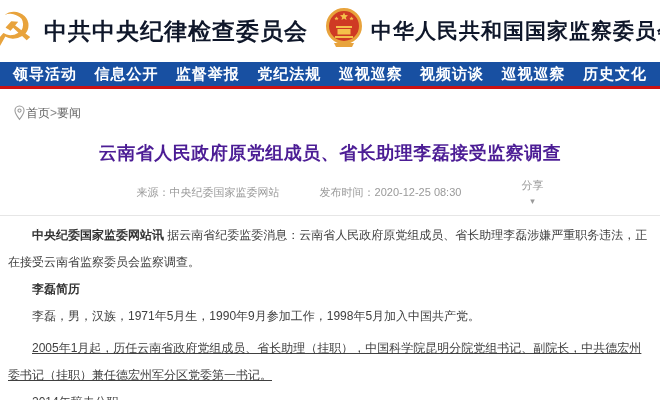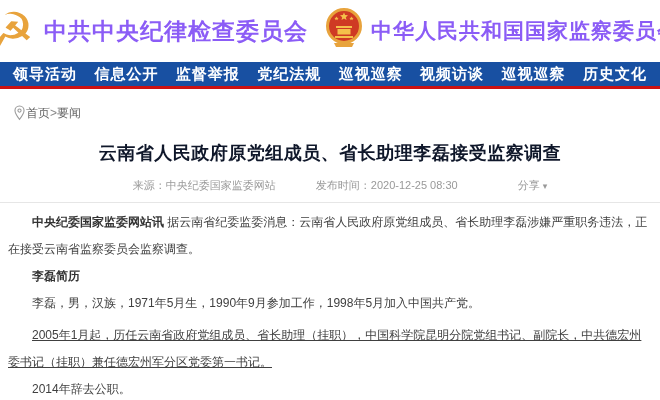--- a/index.html
+++ b/index.html
@@ -23,21 +23,21 @@
   .org { display: flex; align-items: center; }
   .org + .org { margin-left: 16px; }
   .party-emblem {
     font-size: 50px; line-height: 50px;
     color: #e8a33c;
     width: 52px; text-align: center;
     font-family: "DejaVu Sans", sans-serif;
   }
   .org-title {
     font-weight: bold;
-    color: #8b5cf6;
+    color: #0f172a;
     letter-spacing: 1px;
   }
   .org-title.ccdi { font-size: 23px; margin-left: 6px; }
   .org-title.nsc  { font-size: 21px; margin-left: 7px; }
 
   
   .nav {
     height: 27px;
     background: #1850a2;
     border-bottom: 3px solid #cc1212;
@@ -63,35 +63,35 @@
     color: #666;
     height: 34px;
   }
   .crumb { cursor: pointer; }
   .crumb-sep { color: #888; }
 
   
   .article-title {
     margin: 18px 20px 0;
     text-align: center;
-    color: #0f172a;
+    color: #4c1d95;
     font-size: 18px;
     font-weight: bold;
     letter-spacing: 0.5px;
   }
   .meta {
     margin-top: 13px;
     display: flex;
     justify-content: center;
     align-items: center;
     font-size: 11px;
     color: #999;
   }
   .meta-item { margin: 0 20px; }
-  .share { cursor: pointer; margin-left: 40px; display: inline-flex; align-items: center; gap: 3px; }
+  .share { cursor: pointer; margin-left: 40px; display: inline-flex; align-items: center; gap: 3px; flex-direction: column; }
   .chevron { font-size: 9px; color: #999; }
   .divider {
     margin-top: 9px;
     border-bottom: 1px solid #e6e6e6;
     width: 100%;
   }
 
   
   .article-body {
     padding: 6px 8px 0;

